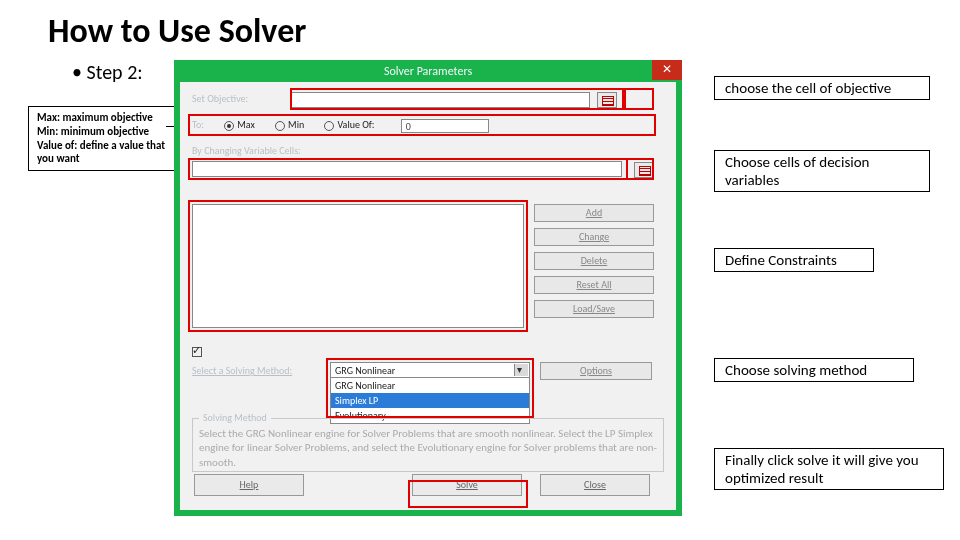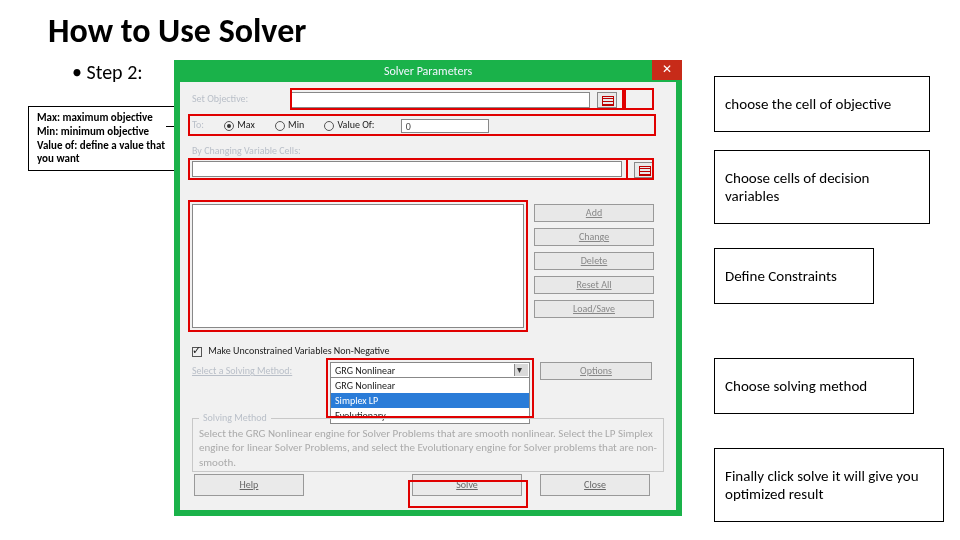--- a/index.html
+++ b/index.html
@@ -40,21 +40,21 @@
     background: #fff;
     margin-left: 12px;
   }
   .left-note div { font-weight: 700; }
   
   .rbox {
     position: absolute;
     left: 714px;
     width: 216px;
     border: 1.5px solid #000;
-    padding: 18px 10px;
+    padding: 2px 10px;
     font-size: 15px;
     background: #fff;
   }
   .rbox.b1 { top: 76px; }
   .rbox.b2 { top: 150px; }
   .rbox.b3 { top: 248px; width: 160px; }
   .rbox.b4 { top: 358px; width: 200px; }
   .rbox.b5 { top: 448px; width: 230px; }
 
   
@@ -281,21 +281,20 @@
     <div class="sidebuttons">
       <span class="btn">Add</span>
       <span class="btn">Change</span>
       <span class="btn">Delete</span>
       <span class="btn">Reset All</span>
       <span class="btn">Load/Save</span>
     </div>
 
     <div class="row row5">
       <span class="chk sel"></span>
-      <span>Make Unconstrained Variables Non-Negative</span>
     </div>
 
     <div class="row row6">
       <span class="faint" style="text-decoration:underline">Select a Solving Method:</span>
     </div>
     <div class="sel-method">
       <div class="sel-box">
         <span>GRG Nonlinear</span>
         <span class="car"></span>
       </div>

